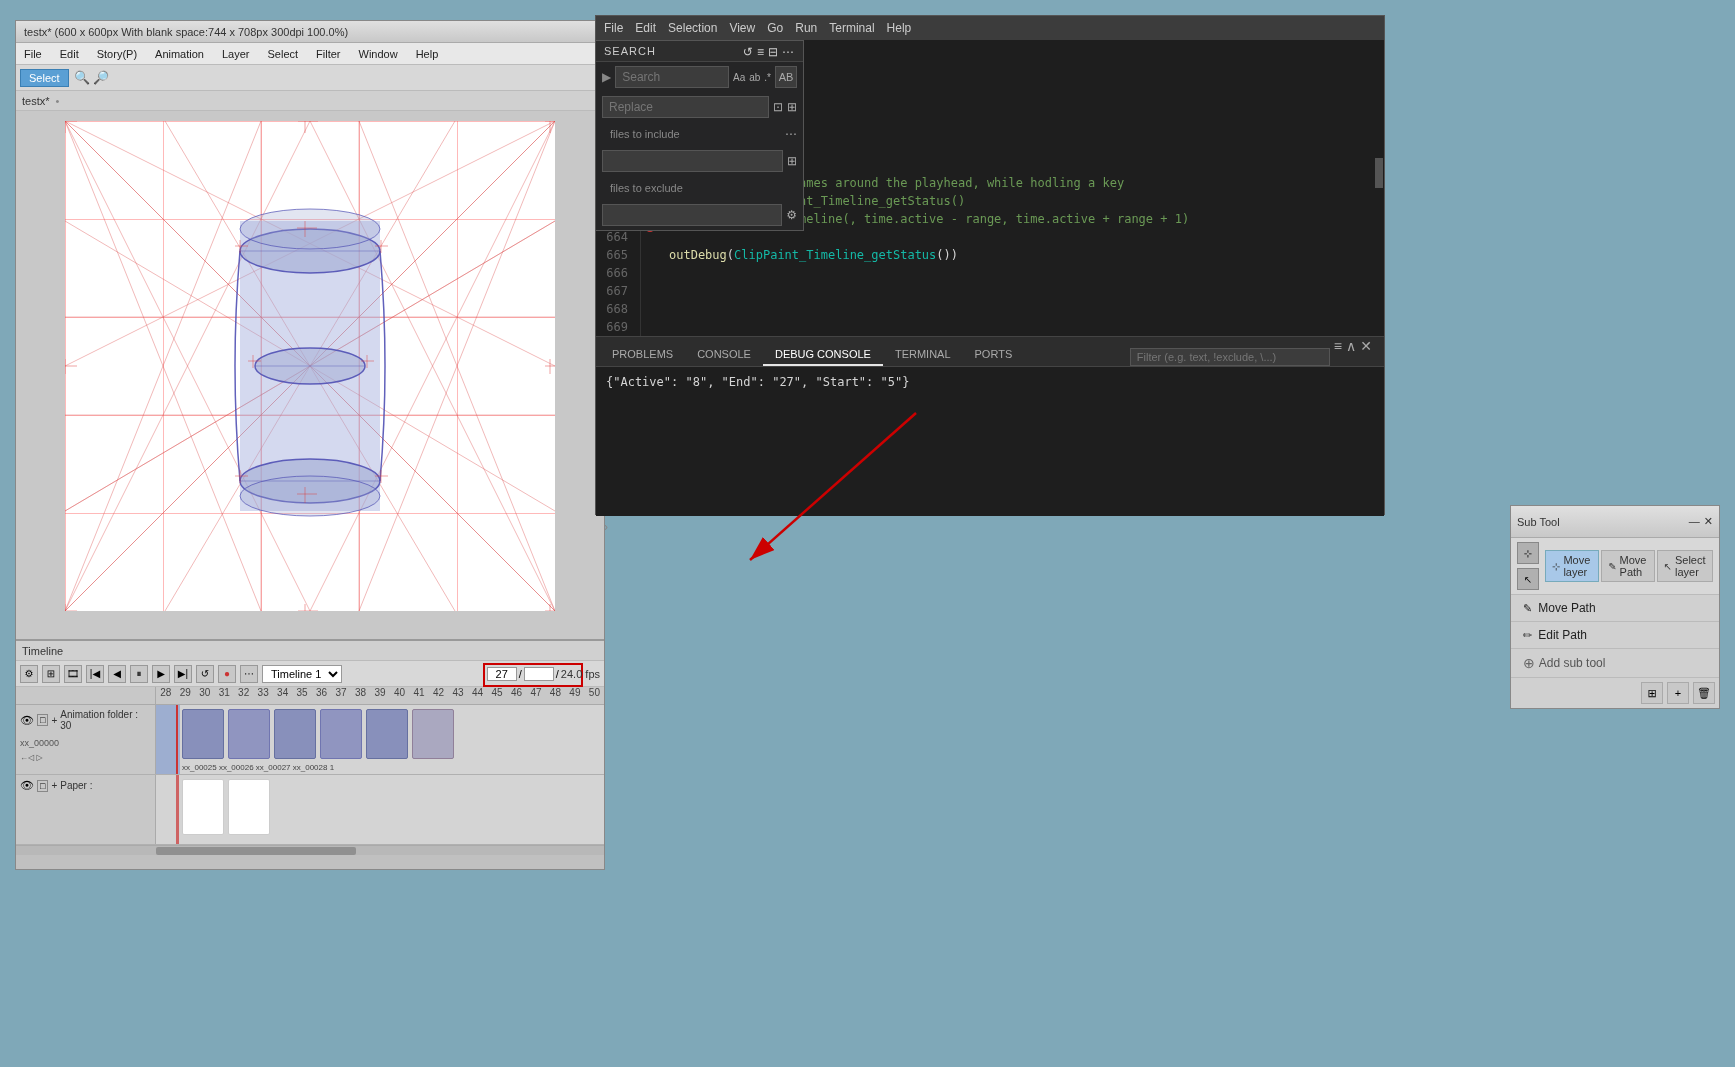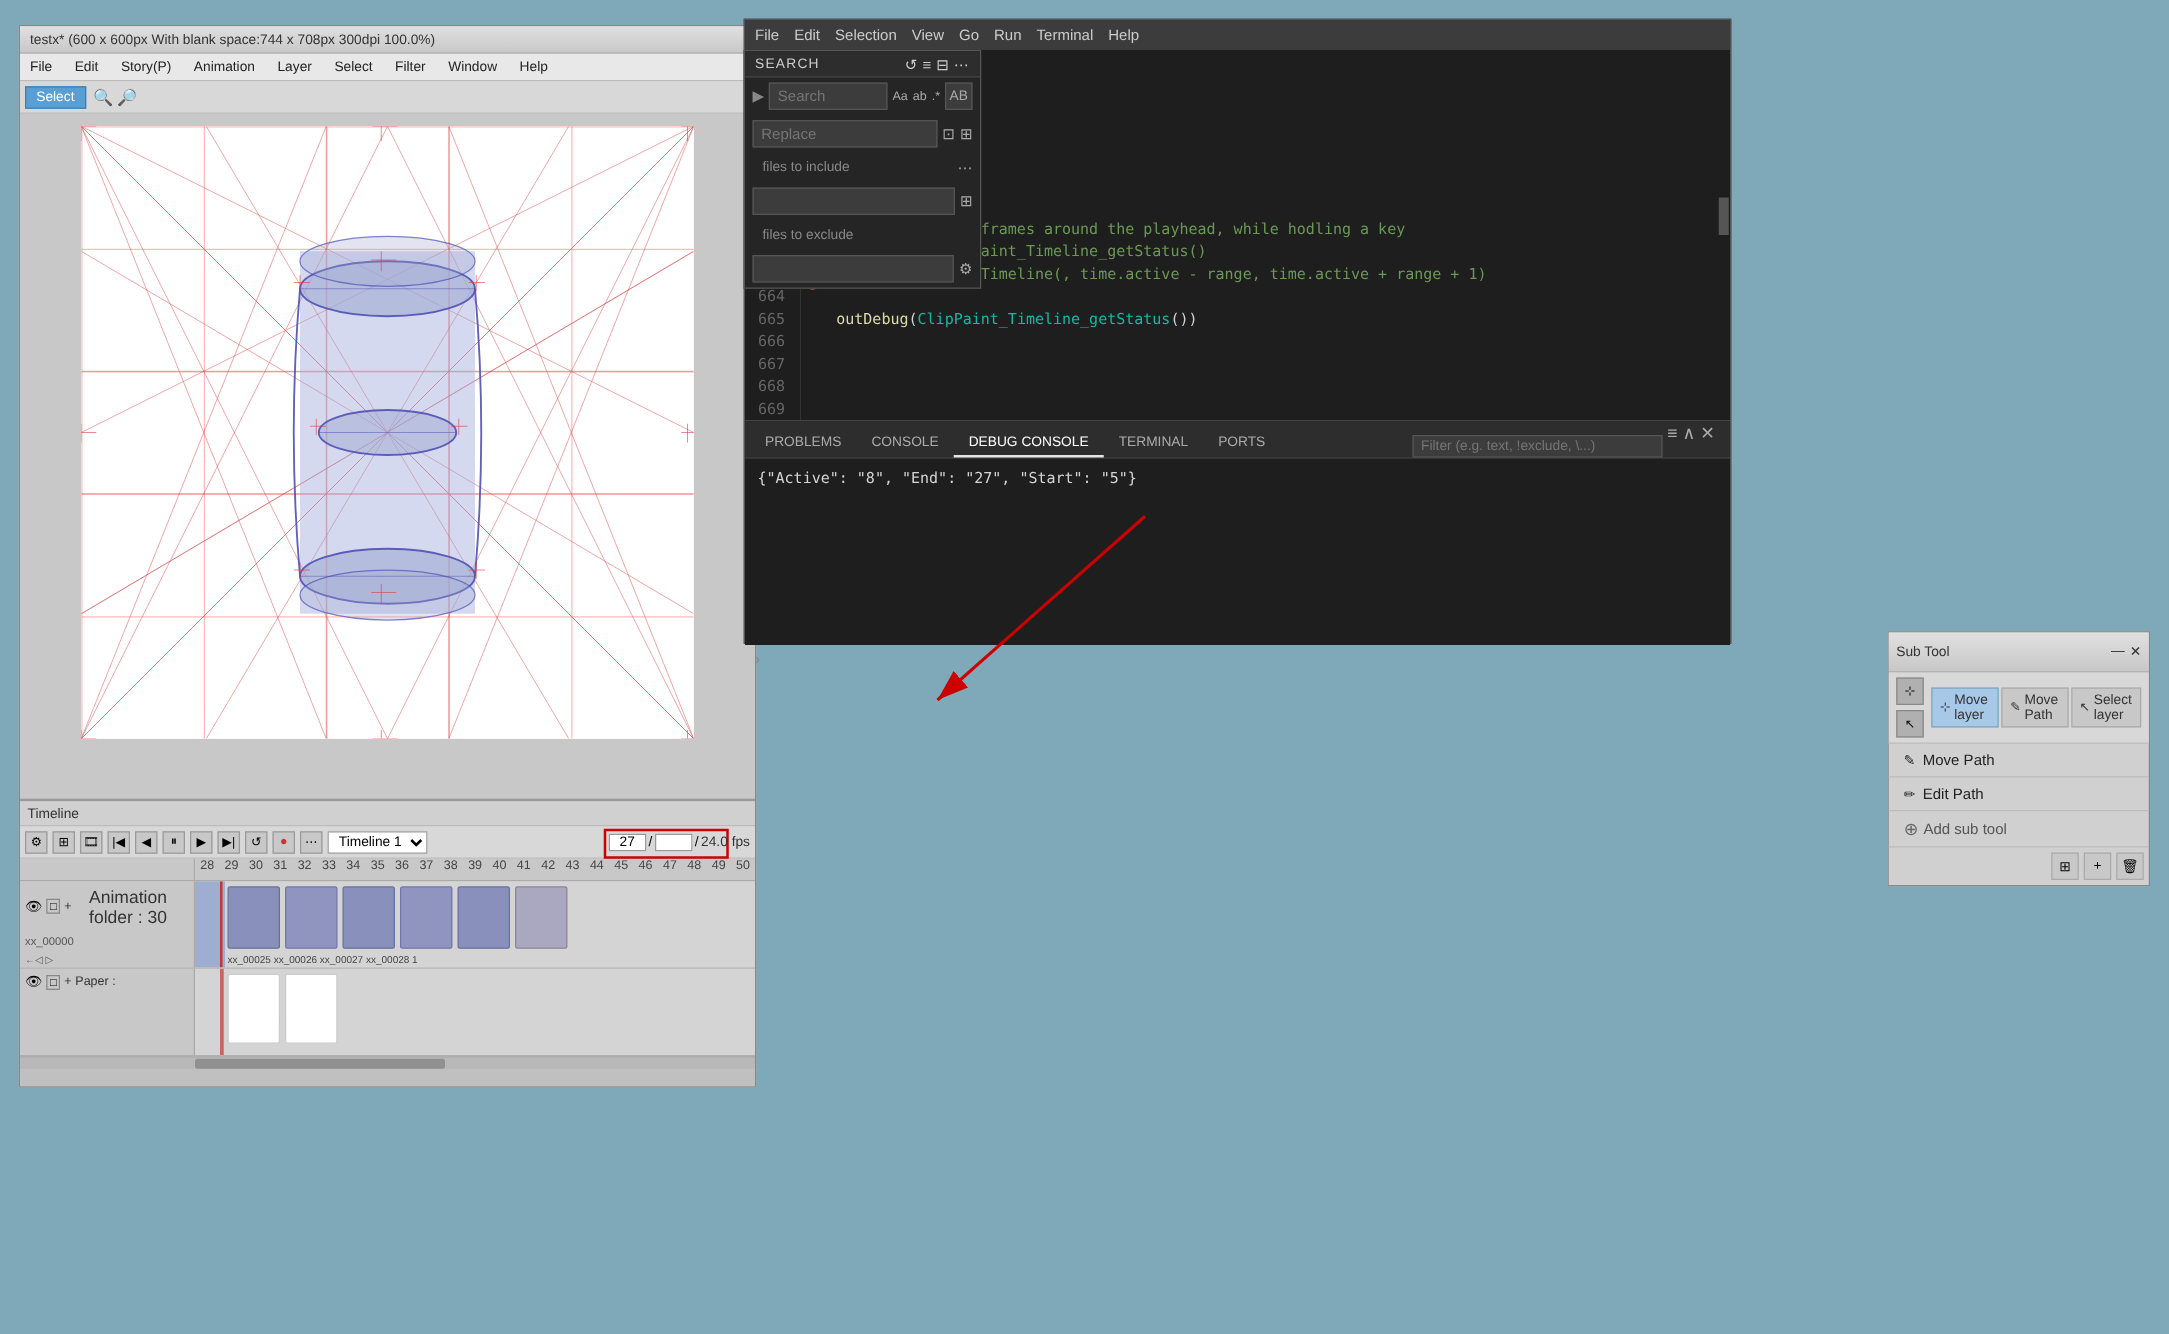--- a/index.html
+++ b/index.html
@@ -327,21 +327,21 @@
       background: #1e1e1e;
       height: calc(100% - 30px);
       overflow: hidden;
     }
 
     
     #search-panel {
       position: absolute;
       top: 40px;
       left: 595px;
-      width: 190px;
+      width: 209px;
       background: #252526;
       border: 1px solid #555;
       padding: 0;
     }
 
     #search-header {
       background: #2d2d2d;
       padding: 4px 8px;
       font-size: 11px;
       color: #ccc;
@@ -560,20 +560,24 @@
     <span>Filter</span>
     <span>Window</span>
     <span>Help</span>
   </div>
   <div id="csp-toolbar">
     <div id="csp-select-tool">Select</div>
     <div style="display:flex;gap:3px;font-size:13px;color:#555;">
       <span>🔍</span>
       <span>🔎</span>
     </div>
+  </div>
+  <div id="csp-tab">
+    <span>testx*</span>
+    <span style="margin-left:6px;color:#888;">•</span>
   </div>
 
   <div id="csp-canvas">
     <div class="canvas-inner">
 
       <div class="grid-h" style="top:0%;"></div>
       <div class="grid-h" style="top:20%;"></div>
       <div class="grid-h" style="top:40%;"></div>
       <div class="grid-h" style="top:60%;"></div>
       <div class="grid-h" style="top:80%;"></div>
@@ -743,21 +747,21 @@
         <div class="ruler-mark">50</div>
       </div>
     </div>
 
     <div class="timeline-layer-row" style="height:70px;">
       <div class="layer-label" style="flex-direction:column;align-items:flex-start;justify-content:flex-start;padding-top:4px;">
         <div style="display:flex;align-items:center;gap:3px;">
           <span style="font-size:11px;">👁</span>
           <span style="font-size:9px;border:1px solid #888;padding:0 2px;">□</span>
           <span style="color:#333;font-size:10px;">+</span>
-          <span style="font-size:14px;color:#333;margin-left:11px;">Animation folder : 30</span>
+          <span style="font-size:10px;color:#333;">Animation folder : 30</span>
         </div>
         <div style="margin-top:4px;font-size:9px;color:#555;">
           <span>xx_00000</span>
         </div>
         <div style="font-size:9px;color:#555;margin-top:1px;">
           <span style="font-size:8px;">←◁  ▷</span>
         </div>
       </div>
       <div class="layer-frames" style="position:relative;">
 

